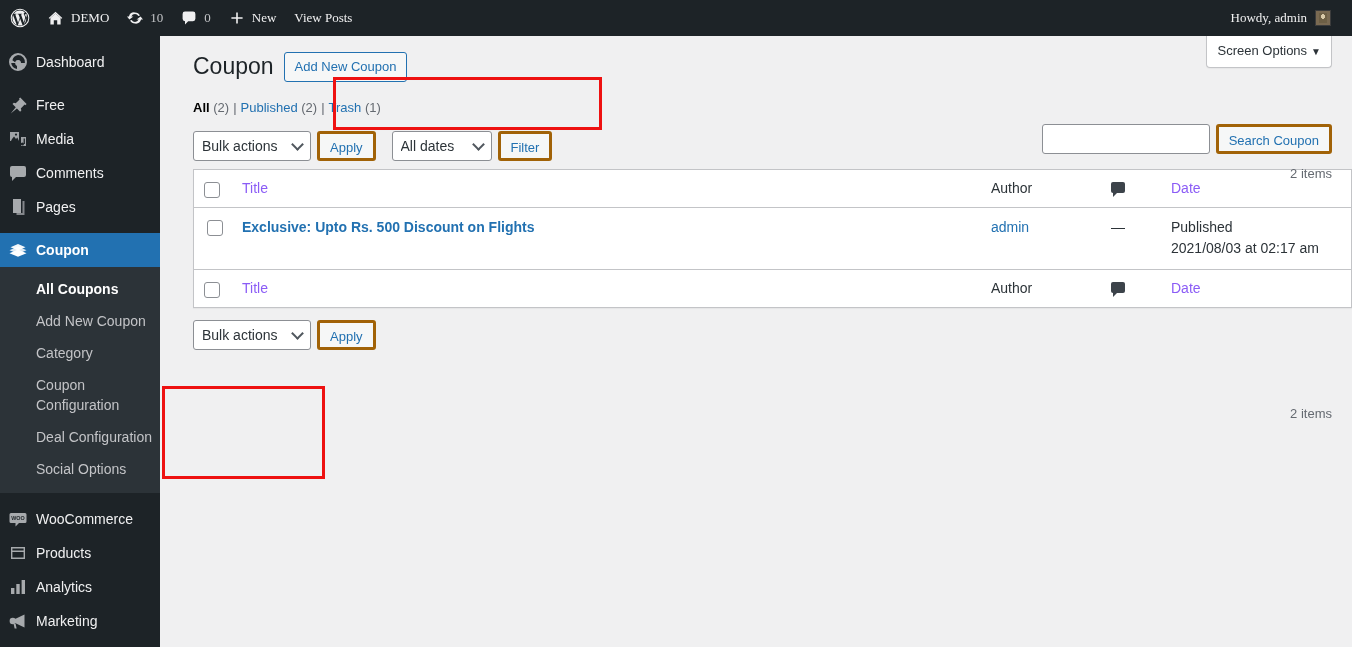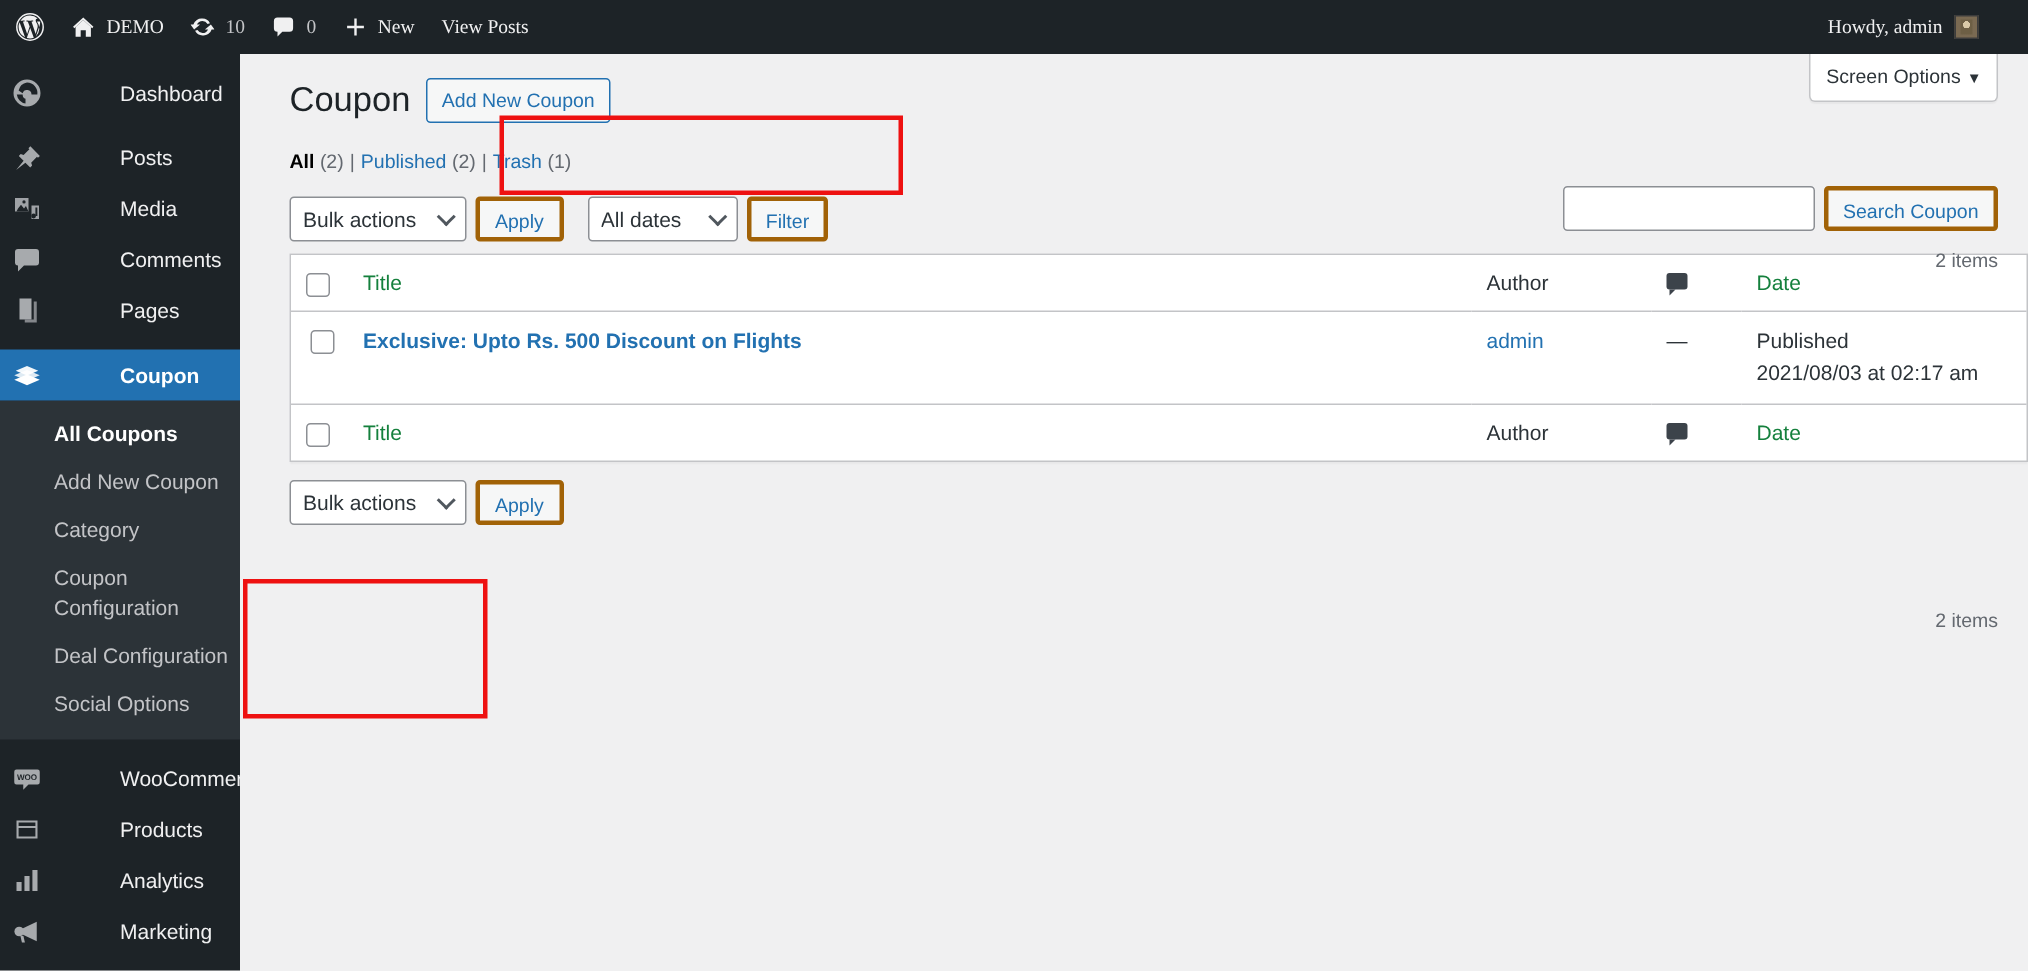--- a/index.html
+++ b/index.html
@@ -28,21 +28,21 @@
     color: #f0f0f1; white-space: nowrap;
     cursor: pointer;
   }
   .ab-logo { padding: 0 8px 0 10px; }
   .ab-icon { display: inline-flex; align-items: center; justify-content: center; }
   .ab-label { margin-left: 7px; font-size: 13px; }
   .ab-count { margin-left: 7px; font-size: 13px; color: #c3c4c7; }
   #adminbar .ab-right {
     margin-left: auto;
     display: flex; align-items: flex-start;
-    padding-right: 24px;
+    padding-right: 12px;
   }
   .avatar {
     width: 16px; height: 16px;
     margin-left: 8px;
     background:
       linear-gradient(135deg,#6b6150 0%,#8a7a60 35%,#b5a municipal 36%,#4a4338 100%);
     background-color: #7a6a52;
     border: 1px solid #3c3c3c;
     position: relative;
     overflow: hidden;
@@ -59,21 +59,20 @@
     background: #1d2327;
     font-size: 14px;
     overflow: hidden;
   }
   .menu-top {
     display: flex; align-items: center;
     height: 34px;
     color: #f0f0f1;
     cursor: pointer;
     position: relative;
-    gap: 44px;
   }
   .menu-top .m-icon {
     width: 36px; min-width: 36px;
     display: flex; align-items: center; justify-content: center;
     color: #a7aaad;
   }
   .menu-top .m-label { font-size: 14px; }
   .menu-top.current {
     background: #2271b1; color: #fff; font-weight: 600;
   }
@@ -259,21 +258,21 @@
     line-height: 1.3;
   }
   thead th { border-bottom: 1px solid #c3c4c7; }
   tfoot th { border-top: 1px solid #c3c4c7; }
   th.col-cb, td.col-cb { width: 38px; padding-left: 13px; padding-right: 0; }
   th.col-title { width: auto; }
   th.col-author, td.col-author { width: 120px; }
   th.col-comments, td.col-comments { width: 60px; }
   th.col-date, td.col-date { width: 190px; }
   th a, .sortable-link {
-    color: #15803d; text-decoration: none; cursor: pointer;
+    color: #8b5cf6; text-decoration: none; cursor: pointer;
   }
 
   tbody td {
     padding: 9px 10px;
     vertical-align: top;
     font-size: 14px;
     color: #2c3338;
     line-height: 1.5;
   }
   tbody tr.alternate { background: #f6f7f7; }
@@ -392,21 +391,21 @@
   </div>
 
   <div class="menu-sep"></div>
 
   <div class="menu-top">
     <span class="m-icon">
       <svg width="20" height="20" viewBox="0 0 20 20" fill="currentColor">
         <path d="M13.3 1.8 11.9 3.2l.7.7-4.2 4.2-2.1-.7-1.4 1.4 3.5 3.5L3 19l6.7-5.4 3.5 3.5 1.4-1.4-.7-2.1 4.2-4.2.7.7 1.4-1.4z" transform="scale(.92) translate(0,1)"></path>
       </svg>
     </span>
-    <span class="m-label">Posts</span>
+    <span class="m-label">Free</span>
   </div>
 
   <div class="menu-top">
     <span class="m-icon">
       <svg width="20" height="20" viewBox="0 0 20 20" fill="currentColor">
         <path d="M2 3h9v9H2z" opacity=".95"></path>
         <path d="M4 10l2-2.5L8 10l1.3-1.6L11 12H3z" fill="#1d2327"></path>
         <circle cx="8" cy="5.6" r="1.1" fill="#1d2327"></circle>
         <path d="M13 8h5v9h-5z" opacity=".95"></path>
         <circle cx="14.4" cy="15" r="1.6" fill="#1d2327"></circle>

